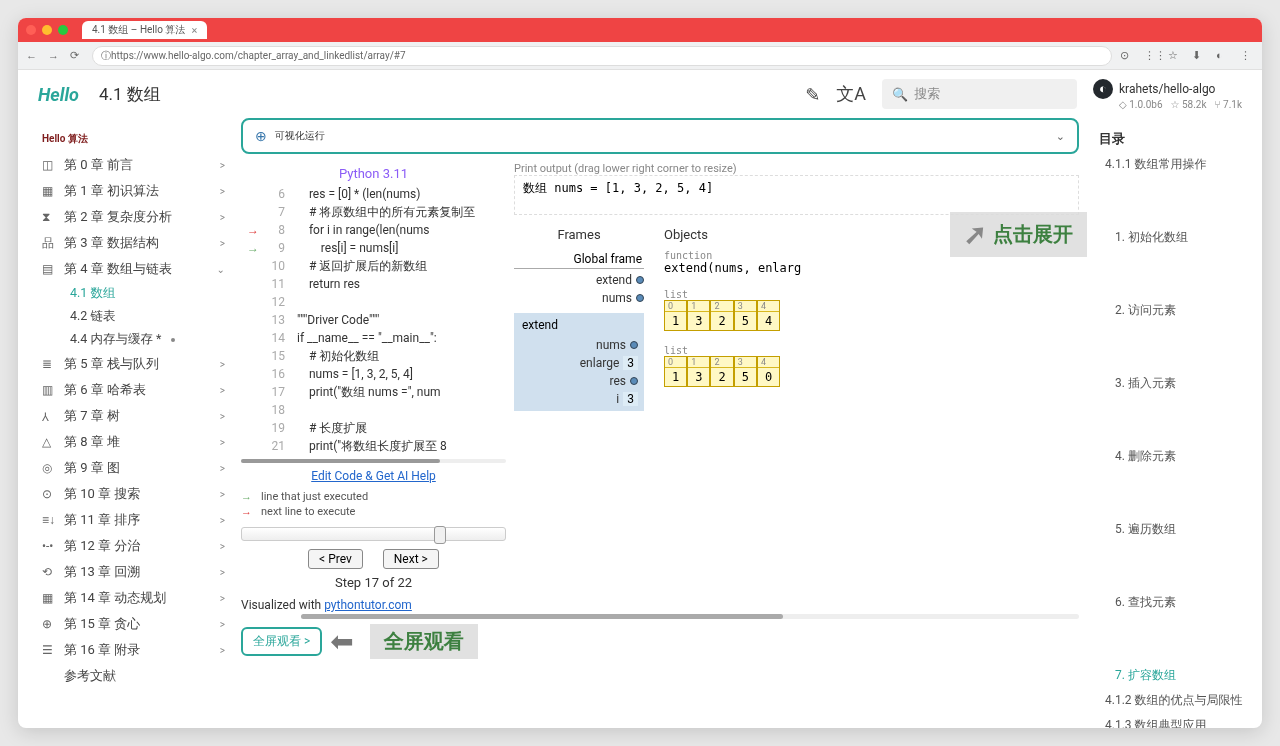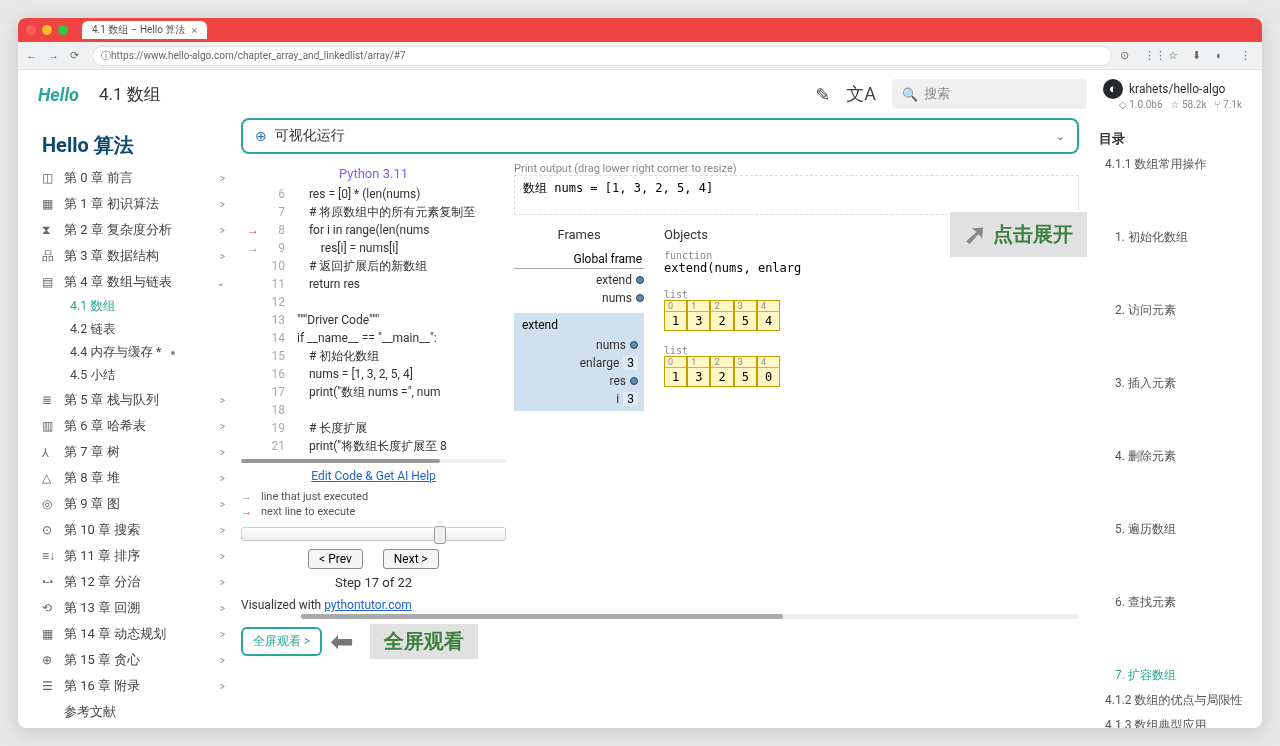--- a/index.html
+++ b/index.html
@@ -23,39 +23,39 @@
 
 .top-header { height: 48px; display: flex; align-items: center; padding: 0 20px; gap: 20px; }
 .logo { color: #2aa69a; font-weight: bold; font-size: 18px; font-style: italic; }
 .page-title-h { font-size: 17px; color: #333; font-weight: normal; }
 .header-right { margin-left: auto; display: flex; align-items: center; gap: 16px; }
 .hdr-icon { font-size: 18px; color: #444; }
 .search-box { background: #f0f0f0; border-radius: 4px; height: 30px; width: 195px; display: flex; align-items: center; padding: 0 10px; gap: 6px; color: #888; font-size: 13px; }
 .github-info { display: flex; flex-direction: column; font-size: 11px; }
 .gh-top { display: flex; align-items: center; gap: 6px; color: #333; font-size: 12px; }
 .gh-icon { width: 20px; height: 20px; background: #24292e; border-radius: 50%; display:flex; align-items:center; justify-content:center; color:#fff; font-size:13px;}
-.gh-stats { display: flex; gap: 8px; color: #888; font-size: 10px; margin-left: 16px; }
+.gh-stats { display: flex; gap: 8px; color: #888; font-size: 10px; margin-left: 26px; }
 
 .main-area { flex: 1; display: flex; overflow: hidden; }
 
 .sidebar { width: 215px; padding: 8px 0 8px 16px; overflow-y: auto; font-size: 13px; }
-.sb-heading { font-weight: bold; color: #0c4a6e; padding: 6px 8px; font-size: 20px; }
+.sb-heading { font-weight: bold; color: #7f1d1d; padding: 6px 8px; font-size: 10px; }
 .sb-item { display: flex; align-items: center; padding: 4px 8px; color: #444; cursor: pointer; gap: 6px; }
 .sb-icon { width: 16px; font-size: 12px; color: #666; }
 .sb-chev { margin-left: auto; color: #888; font-size: 10px; }
 .sb-sub { padding-left: 28px; }
 .sb-sub .sb-item { padding: 3px 8px; font-size: 12.5px; }
 .sb-active { color: #2aa69a; }
 .sb-dot { display: inline-block; width: 4px; height: 4px; background: #888; border-radius: 50%; margin-left: 4px; }
 
 .content { flex: 1; padding: 0 8px; overflow: hidden; position: relative; }
 
 .viz-header { border: 2px solid #2aa69a; border-radius: 8px; height: 36px; display: flex; align-items: center; padding: 0 12px; gap: 8px; margin-bottom: 8px; }
 .viz-py { color: #3776ab; font-size: 14px; }
-.viz-title { font-size: 14px; color: #333; text-align: center; }
+.viz-title { font-size: 10px; color: #333; text-align: center; }
 .viz-chev { margin-left: auto; color: #666; font-size: 11px; }
 
 .viz-body { display: flex; gap: 8px; }
 .code-panel { width: 265px; }
 .py-ver { text-align: center; font-size: 13px; color: #8b5cf6; padding: 4px 0; }
 .code-lines { font-family: Menlo, monospace; font-size: 12px; }
 .code-line { display: flex; align-items: center; min-height: 18px; white-space: nowrap; }
 .line-arrow { width: 24px; text-align: center; font-size: 12px; }
 .arr-red { color: #d33; } .arr-green { color: #6a6; }
 .line-num { width: 20px; text-align: right; color: #aaa; margin-right: 12px; }
@@ -198,23 +198,20 @@
               <div class="sb-item sb-active">
                 <span>4.1  数组</span>
               </div>
               <div class="sb-item">
                 <span>4.2  链表</span>
               </div>
               <div class="sb-item">
                 <span>4.4  内存与缓存 *</span>
                 <span class="sb-dot"></span>
               </div>
-              <div class="sb-item">
-                <span>4.5  小结</span>
-              </div>
             </div>
             <div class="sb-item">
               <span class="sb-icon">≣</span>
               <span>第 5 章  栈与队列</span>
               <span class="sb-chev">&gt;</span>
             </div>
             <div class="sb-item">
               <span class="sb-icon">▥</span>
               <span>第 6 章  哈希表</span>
               <span class="sb-chev">&gt;</span>

